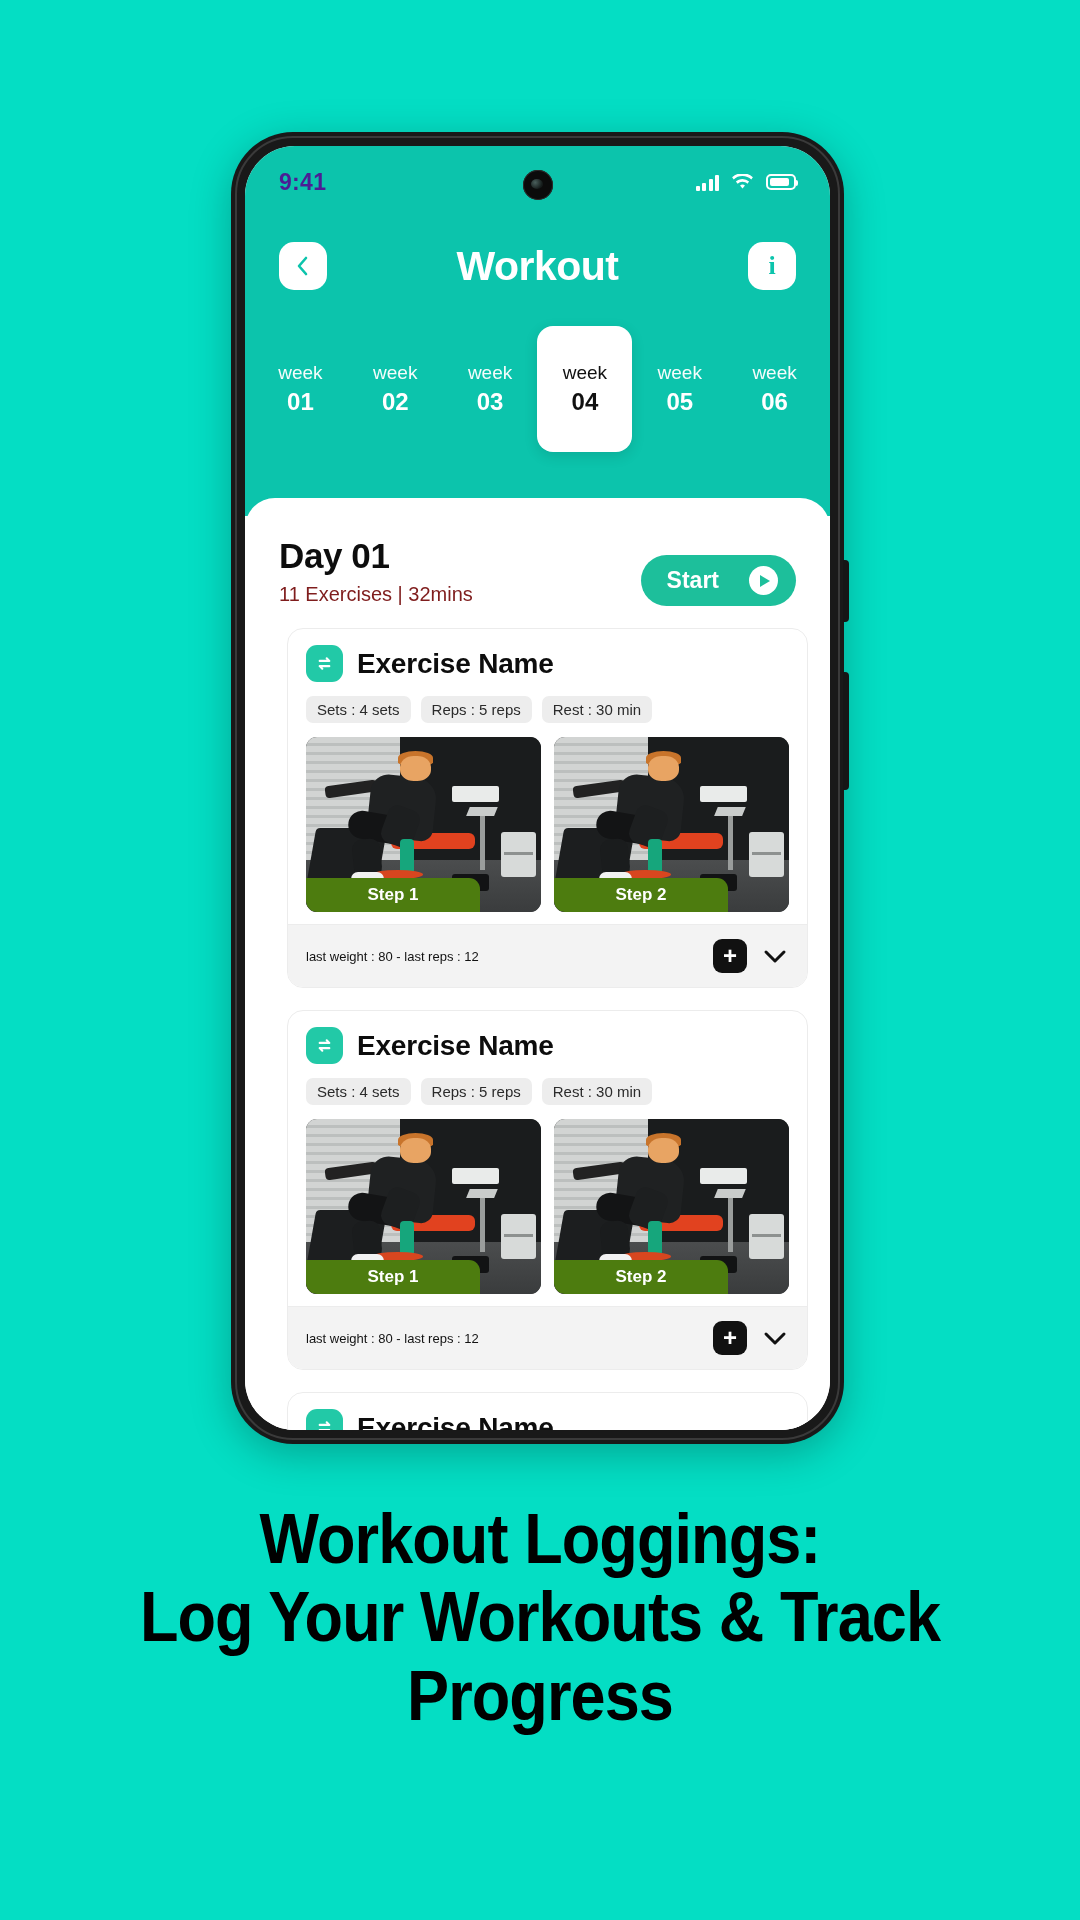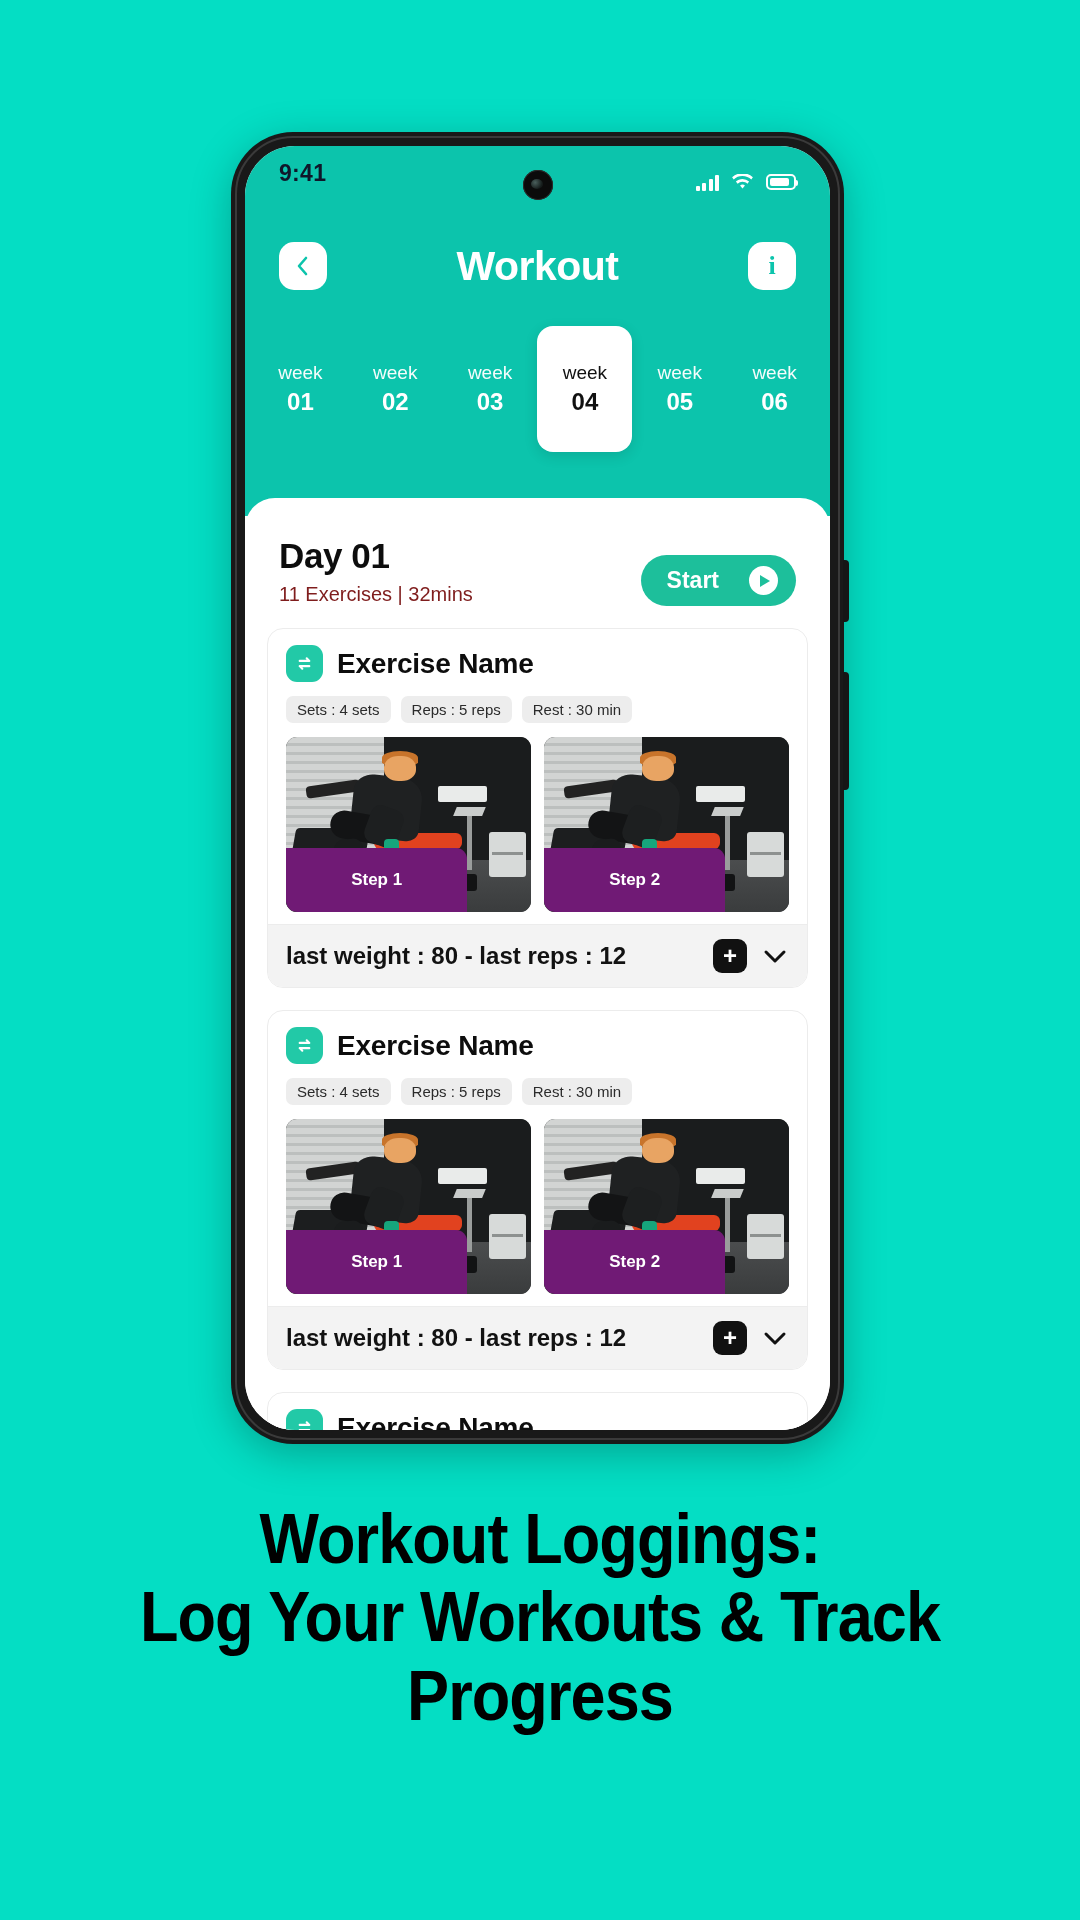--- a/index.html
+++ b/index.html
@@ -48,23 +48,23 @@
 
   
   .header{
     position:relative;
     background:#0CC4AC;
     height:370px;
     padding-top:14px;
   }
   .statusbar{
     height:44px;
-    display:flex; 
+    display:flex; align-items:center;
     padding:0 34px;
-    color:#0f172a;
+    color:#4c1d95;
   }
   .status-time{
     font-size:23px; font-weight:600; letter-spacing:.3px;
   }
   .status-right{
     margin-left:auto;
     display:flex; align-items:center; gap:12px;
   }
   .sig{ display:flex; align-items:flex-end; gap:2.5px; height:17px; }
   .sig i{ display:block; width:4px; background:#fff; border-radius:1px; }
@@ -183,20 +183,21 @@
     margin-left:3px;
   }
 
   
   .card{
     margin-top:22px;
     border:1px solid #ececec;
     border-radius:16px;
     background:#fff;
     overflow:hidden;
+    margin-left:20px;
   }
   .card-top{ padding:16px 18px 12px 18px; }
   .ex-head{ display:flex; align-items:center; gap:14px; }
   .ex-icon{
     width:37px; height:37px;
     border-radius:11px;
     background:#22C9A7;
     display:flex; align-items:center; justify-content:center;
     flex:0 0 auto;
   }
@@ -213,38 +214,38 @@
   .step{
     flex:1 1 0;
     position:relative;
     height:175px;
     border-radius:11px;
     overflow:hidden;
   }
   .step-img{ position:absolute; inset:0; }
   .step-tag{
     position:absolute; left:0; bottom:0;
-    background:#701a75;
+    background:#4d7c0f;
     color:#fff;
     font-size:17px; font-weight:700;
-    padding:22px 0;
+    padding:7px 0;
     width:74%;
     text-align:center;
     border-radius:0 11px 0 11px;
   }
   .step:nth-child(2) .step-tag{ width:74%; }
 
   .card-foot{
     background:#f3f3f3;
     display:flex; align-items:center;
     padding:14px 18px;
     gap:14px;
     border-top:1px solid #ececec;
   }
-  .foot-text{ font-size:24px; font-weight:700; color:#121212; }
+  .foot-text{ font-size:13px; font-weight:400; color:#121212; }
   .plus-btn{
     margin-left:auto;
     width:34px; height:34px;
     background:#111;
     border-radius:9px;
     display:flex; align-items:center; justify-content:center;
     color:#fff; font-size:24px; font-weight:700; line-height:1;
   }
   .chev{ width:28px; height:28px; display:flex; align-items:center; justify-content:center; }
 

